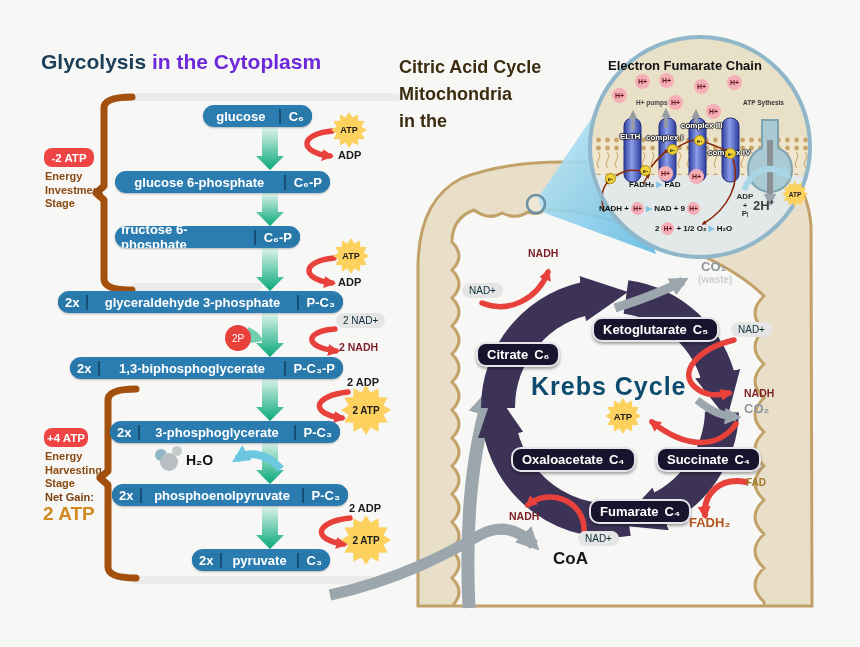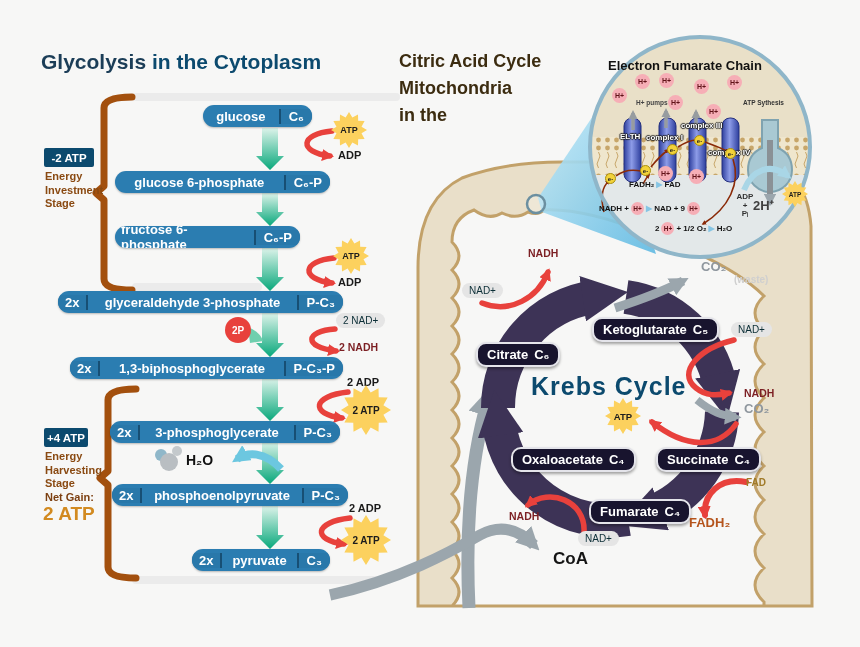--- a/index.html
+++ b/index.html
@@ -1,21 +1,21 @@
 <!DOCTYPE html>
 <html><head>
 <meta charset="utf-8">
 <style>
   html,body{margin:0;padding:0;background:#f7f7f6;}
   .stage{position:relative;width:860px;height:647px;background:#f7f7f6;overflow:hidden;
          font-family:"Liberation Sans",sans-serif;}
   svg.bg{position:absolute;left:0;top:0;}
   .lbl{position:absolute;white-space:nowrap;}
   .ttl-main{font-size:21px;font-weight:bold;color:#1b3d57;}
-  .ttl-rest{font-size:21px;font-weight:bold;color:#0c4a6e;}
+  .ttl-rest{font-size:21px;font-weight:bold;color:#6d28d9;}
   .citric{font-size:18px;font-weight:bold;color:#3c2c10;line-height:27px;}
   .pill{position:absolute;display:flex;align-items:center;background:#2b7db1;border-radius:12px;
         height:22px;color:#fff;font-weight:bold;font-size:13px;overflow:hidden;
         box-shadow:0 1px 2px rgba(0,0,0,.25);}
   .pill .px{display:flex;align-items:center;justify-content:center;padding:0 7px;border-right:2px solid #174f74;background:#2978aa;}
   .pill .nm{flex:1;display:flex;align-items:center;justify-content:center;padding:0 6px;}
   .pill .fm{display:flex;align-items:center;justify-content:center;border-left:2px solid #174f74;padding:0 8px;background:#2978aa;}
   .kpill{position:absolute;display:flex;gap:6px;align-items:center;justify-content:center;
          background:#18142e;border:2px solid #e4e4ea;border-radius:10px;color:#fff;font-weight:bold;
          font-size:13px;height:21px;padding:0 9px;box-shadow:0 2px 3px rgba(0,0,0,.35);}
@@ -27,28 +27,28 @@
   .hp{position:absolute;width:15px;height:15px;border-radius:50%;background:#f6aeb6;display:flex;
       align-items:center;justify-content:center;font-size:7px;font-weight:bold;color:#611218;}
   .ed{position:absolute;width:11px;height:11px;border-radius:50%;background:#f2d23a;border:1px solid #a98f10;
       display:flex;align-items:center;justify-content:center;font-size:6px;font-weight:bold;color:#222;box-sizing:border-box;}
   .ol{position:absolute;color:#fff;font-weight:bold;font-size:8px;white-space:nowrap;
       text-shadow:-1px 0 1px #222,1px 0 1px #222,0 -1px 1px #222,0 1px 1px #222;}
   .rx{position:absolute;display:flex;align-items:center;gap:2px;font-size:8px;font-weight:bold;color:#111;white-space:nowrap;}
   .rx .hp2{width:13px;height:13px;border-radius:50%;background:#f6aeb6;display:inline-flex;
            align-items:center;justify-content:center;font-size:6.5px;color:#611218;}
   .rx .tri{color:#86c5e4;font-size:8px;}
-  .badge{position:absolute;background:#0c4a6e;color:#fff;font-weight:bold;font-size:11.5px;
-         border-radius:2px;display:flex;align-items:center;justify-content:center;}
+  .badge{position:absolute;background:#ef4444;color:#fff;font-weight:bold;font-size:11.5px;
+         border-radius:8px;display:flex;align-items:center;justify-content:center;}
   .stagetxt{font-size:11px;font-weight:bold;color:#8a4a12;line-height:13.5px;}
   .maroon{font-size:10.5px;font-weight:bold;color:#7c1f23;}
   .blk{font-size:11px;font-weight:bold;color:#1a1a1a;}
   .gray-co2{font-size:13px;font-weight:bold;color:#8f979e;}
   .p2chip{position:absolute;width:26px;height:26px;border-radius:50%;background:#e8413c;color:#fff;
-          display:flex;align-items:center;justify-content:center;font-size:10px;font-weight:bold;}
+          display:flex;align-items:center;justify-content:center;font-size:10px;font-weight:normal;margin-top:8px;}
 </style>
 </head>
 <body>
 
 <div class="stage">
 
 <svg class="bg" width="860" height="647" viewBox="0 0 860 647">
   <defs>
     <linearGradient id="ggrad" x1="0" y1="0" x2="0" y2="1">
       <stop offset="0" stop-color="#ddf3ea"></stop>
@@ -194,21 +194,21 @@
       <path d="M733,159 C741,183 729,208 703,224" marker-end="url(#mkdred)"></path>
       <path d="M643,184 C645,180 647,177 649,175" marker-end="url(#mkdred)"></path>
     </g>
     <circle cx="700" cy="147" r="110" fill="none" stroke="#8fb6c9" stroke-width="4"></circle>
   </g>
 </svg>
 
 <div class="lbl" style="left:41px;top:50px;">
   <span class="ttl-main">Glycolysis</span><span class="ttl-rest"> in the Cytoplasm</span>
 </div>
-<div class="lbl citric" style="left:399px;top:48px;">
+<div class="lbl citric" style="left:399px;top:54px;">
   <div>Citric Acid Cycle</div>
   <div>Mitochondria</div>
   <div>in the</div>
 </div>
 
 <div class="badge" style="left:44px;top:148px;width:50px;height:19px;">-2 ATP</div>
 <div class="lbl stagetxt" style="left:45px;top:170px;">
   <div>Energy</div>
   <div>Investment</div>
   <div>Stage</div>
@@ -290,21 +290,21 @@
   <span>Fumarate</span>
       <span>C₄</span>
 </div>
 <div class="kpill" style="left:511px;top:447px;">
   <span>Oxaloacetate</span>
       <span>C₄</span>
 </div>
 <div class="cy" style="left:462px;top:283px;">NAD+</div>
 <div class="lbl maroon" style="left:528px;top:247px;">NADH</div>
 <div class="lbl gray-co2" style="left:701px;top:259px;">CO₂</div>
-<div class="lbl" style="left:698px;top:274px;font-size:10px;color:#cfcfcf;font-weight:bold;margin-left:36px;">(waste)</div>
+<div class="lbl" style="left:698px;top:274px;font-size:10px;color:#cfcfcf;font-weight:bold;">(waste)</div>
 <div class="cy" style="left:731px;top:322px;">NAD+</div>
 <div class="lbl maroon" style="left:744px;top:387px;">NADH</div>
 <div class="lbl gray-co2" style="left:744px;top:401px;">CO₂</div>
 <div class="star" style="left:605px;top:398px;width:36px;height:36px;font-size:9.5px;">ATP</div>
 <div class="lbl" style="left:746px;top:477px;font-size:10px;font-weight:bold;color:#a07a28;">FAD</div>
 <div class="lbl" style="left:689px;top:515px;font-size:13px;font-weight:bold;color:#b5541c;">FADH₂</div>
 <div class="lbl maroon" style="left:509px;top:510px;">NADH</div>
 <div class="cy" style="left:578px;top:531px;">NAD+</div>
 <div class="lbl" style="left:553px;top:549px;font-size:17px;font-weight:bold;color:#141414;">CoA</div>
 

